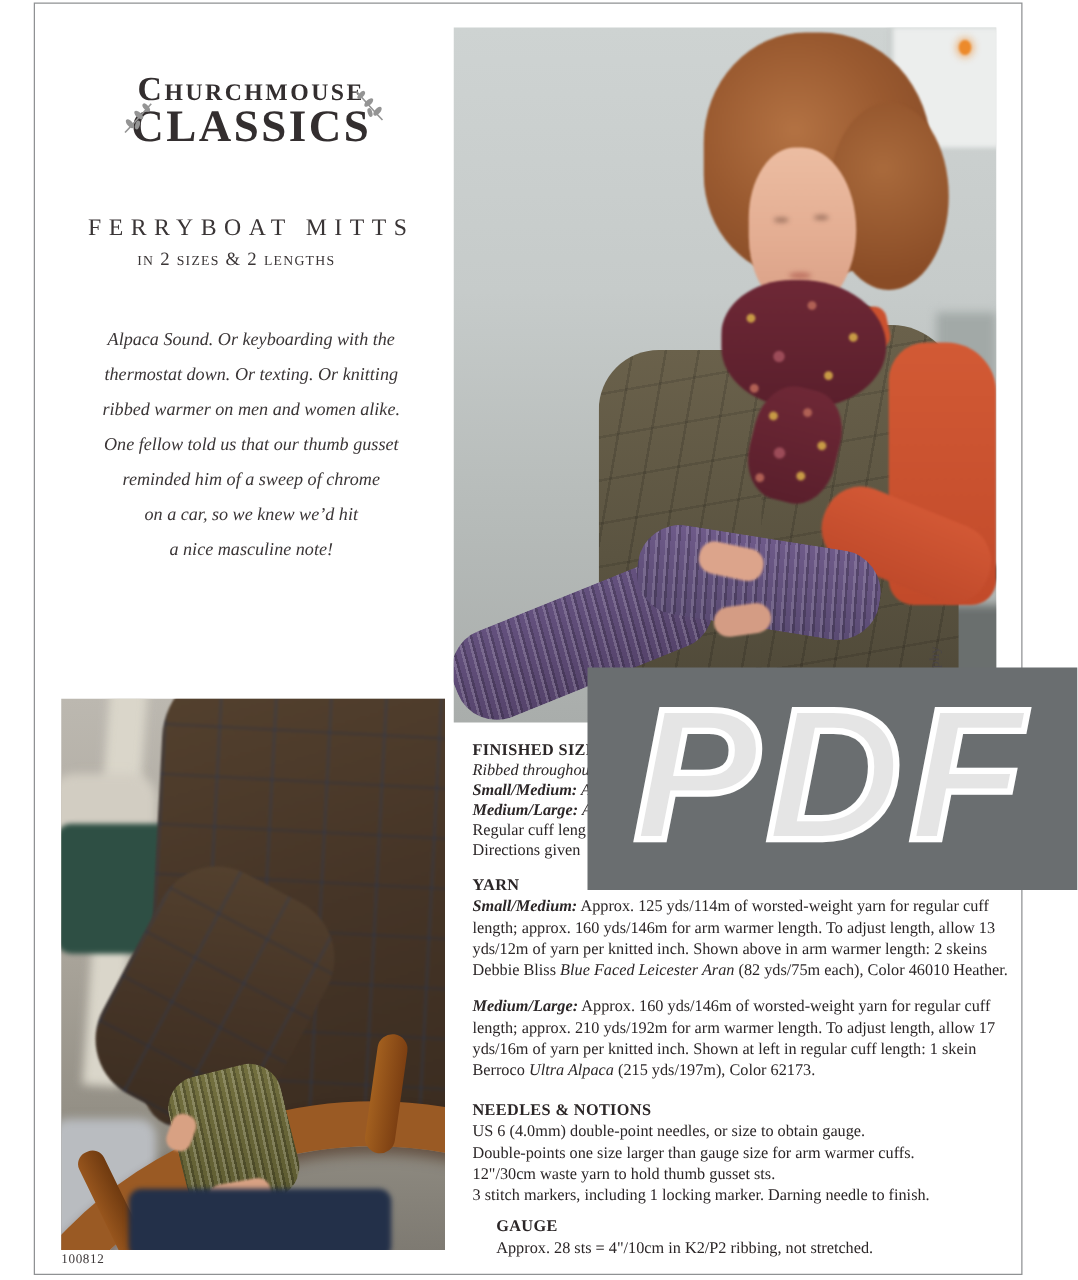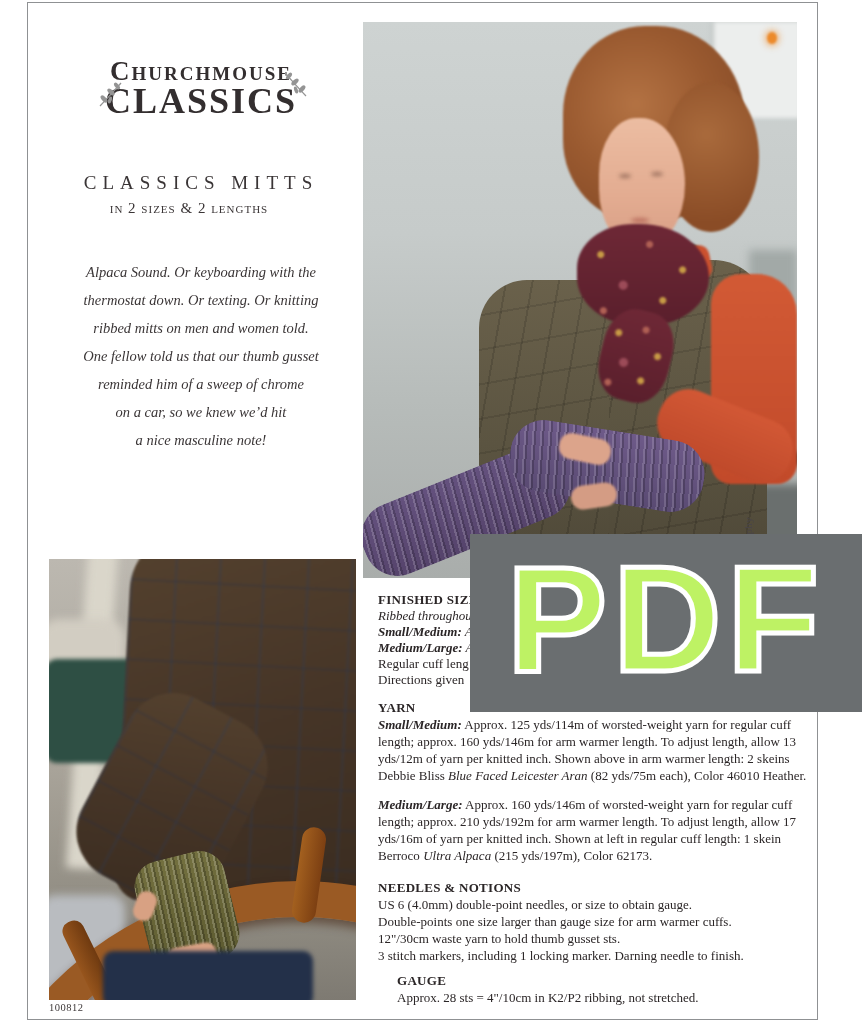--- a/index.html
+++ b/index.html
@@ -75,23 +75,23 @@
       linear-gradient(180deg,#6e2836,#5a1f2c);}
 
   
   .credit{left:742px;top:477px;width:130px;font-family:"Liberation Serif",serif;
           font-size:11px;color:#4a4546;transform:rotate(-90deg);transform-origin:60px 60px;
           letter-spacing:.3px;}
 
   
   .pdf-overlay{left:470px;top:534px;width:392px;height:178px;background:#6a6e70;z-index:50;
                display:flex;align-items:center;justify-content:center;}
-  .pdf-overlay span{color:#bef264;font-family:"Liberation Sans",sans-serif;font-weight:bold;
+  .pdf-overlay span{color:#e5e5e5;font-family:"Liberation Sans",sans-serif;font-weight:bold;
                font-size:150px;letter-spacing:6px;line-height:1;-webkit-text-stroke:5px #ffffff;
-               padding-bottom:8px;}
+               padding-bottom:8px;font-style:italic;}
 </style>
 </head>
 <body>
 
 <div class="abs page-border"></div>
 
 <div class="abs logo-wrap">
   <svg class="sprig l" width="26" height="30" viewBox="0 0 26 30">
     <g fill="#949494" stroke="none">
       <path d="M2 28 C8 22 14 15 23 5" stroke="#949494" stroke-width="1.3" fill="none"></path>
@@ -107,27 +107,27 @@
     <g fill="#949494" stroke="none">
       <path d="M2 28 C8 22 14 15 23 5" stroke="#949494" stroke-width="1.3" fill="none"></path>
       <ellipse cx="6" cy="21" rx="2.2" ry="4.4" transform="rotate(-42 6 21)"></ellipse>
       <ellipse cx="13" cy="14" rx="2.2" ry="4.4" transform="rotate(-48 13 14)"></ellipse>
       <ellipse cx="19" cy="8" rx="2" ry="4" transform="rotate(-40 19 8)"></ellipse>
       <ellipse cx="12" cy="22" rx="1.8" ry="3.6" transform="rotate(18 12 22)"></ellipse>
     </g>
   </svg>
 </div>
 
-<div class="abs title">CLASSICS MITTS</div>
+<div class="abs title">FERRYBOAT MITTS</div>
 <div class="abs subtitle">in 2 sizes &amp; 2 lengths</div>
 
 <div class="abs intro">
   <div>Alpaca Sound. Or keyboarding with the</div>
   <div>thermostat down. Or texting. Or knitting</div>
-  <div>ribbed mitts on men and women told.</div>
+  <div>ribbed warmer on men and women alike.</div>
   <div>One fellow told us that our thumb gusset</div>
   <div>reminded him of a sweep of chrome</div>
   <div>on a car, so we knew we’d hit</div>
   <div>a nice masculine note!</div>
 </div>
 
 <div class="abs photo photo-main">
   <div class="abs blur2" style="left:348px;top:0;width:86px;height:96px;background:#eceeed;border-left:3px solid #c2c7c6;"></div>
   <div class="abs blur1" style="left:404px;top:10px;width:10px;height:12px;border-radius:50%;background:#ec8a2b;box-shadow:0 0 6px 2px rgba(236,138,43,.6);"></div>
   <div class="abs blur4" style="left:386px;top:228px;width:48px;height:56px;background:#a2a9a7;"></div>

